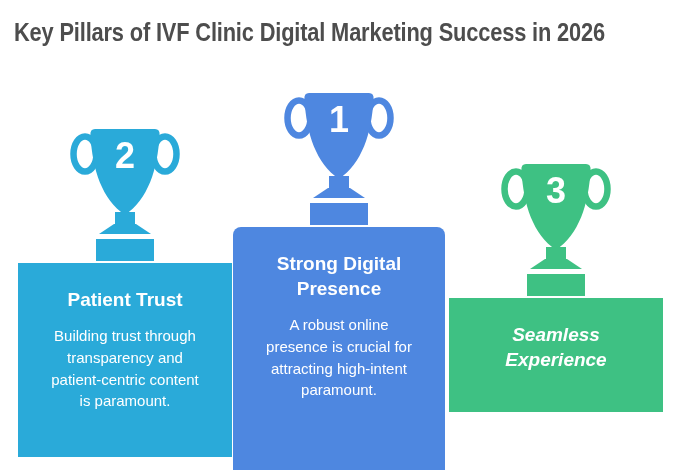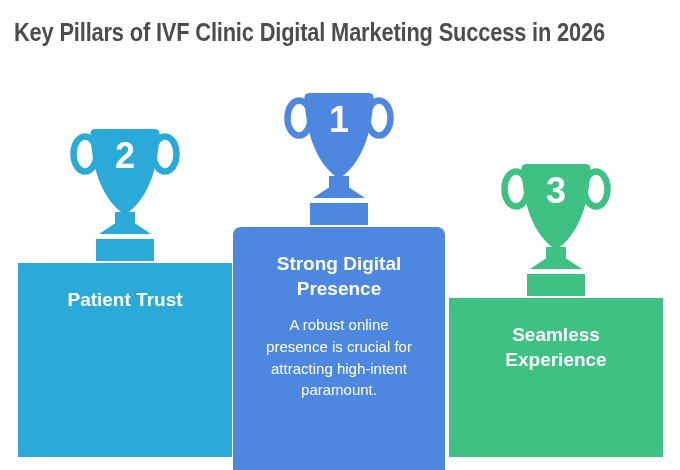--- a/index.html
+++ b/index.html
@@ -65,21 +65,21 @@
   .bg-blue  { background: #4e87e0; }
   .bg-green { background: #3ec183; }
 
   
   .trophy.pos-left   { left: 70px;  top: 127px; }
   .trophy.pos-mid    { left: 284px; top: 91px;  }
   .trophy.pos-right  { left: 501px; top: 162px; }
 
   .podium.pos-left   { left: 18px;  top: 263px; width: 214px; height: 194px; }
   .podium.pos-mid    { left: 233px; top: 227px; width: 212px; height: 290px; border-radius: 8px; }
-  .podium.pos-right  { left: 449px; top: 298px; width: 214px; height: 159px; }
+  .podium.pos-right  { left: 449px; top: 298px; width: 214px; height: 114px; font-style: italic; }
 </style>
 </head>
 <body>
 
 <div class="canvas">
 
   <div class="title">Key Pillars of IVF Clinic Digital Marketing Success in 2026</div>
 
   <svg class="trophy pos-left c-cyan" viewBox="0 0 110 136" aria-hidden="true">
     <g fill="currentColor" stroke="none">
@@ -87,20 +87,24 @@
       <ellipse cx="95" cy="27" rx="11.5" ry="17.5" fill="none" stroke="currentColor" stroke-width="6.5"></ellipse>
       <path d="M25,2 L85,2 Q90,2 89.6,8 C87.5,43 78,72 55,88 C32,72 22.5,43 20.4,8 Q20,2 25,2 Z"></path>
       <polygon points="45,85 65,85 65,97 45,97"></polygon>
       <polygon points="44,97 66,97 81,107 29,107"></polygon>
       <rect x="26" y="112" width="58" height="22"></rect>
     </g>
     <text class="trophy-num" x="55" y="41" font-size="36" text-anchor="middle" fill="#ffffff">2</text>
   </svg>
   <div class="podium pos-left bg-cyan">
     <h2>Patient Trust</h2>
+    <p>Building trust through
+transparency and
+patient-centric content
+is paramount.</p>
   </div>
 
   <svg class="trophy pos-mid c-blue" viewBox="0 0 110 136" aria-hidden="true">
     <g fill="currentColor" stroke="none">
       <ellipse cx="15" cy="27" rx="11.5" ry="17.5" fill="none" stroke="currentColor" stroke-width="6.5"></ellipse>
       <ellipse cx="95" cy="27" rx="11.5" ry="17.5" fill="none" stroke="currentColor" stroke-width="6.5"></ellipse>
       <path d="M25,2 L85,2 Q90,2 89.6,8 C87.5,43 78,72 55,88 C32,72 22.5,43 20.4,8 Q20,2 25,2 Z"></path>
       <polygon points="45,85 65,85 65,97 45,97"></polygon>
       <polygon points="44,97 66,97 81,107 29,107"></polygon>
       <rect x="26" y="112" width="58" height="22"></rect>

